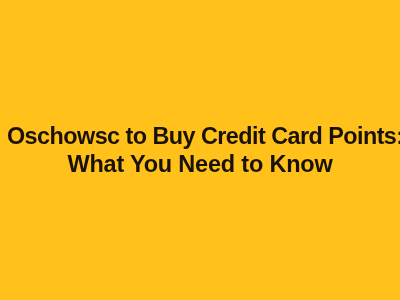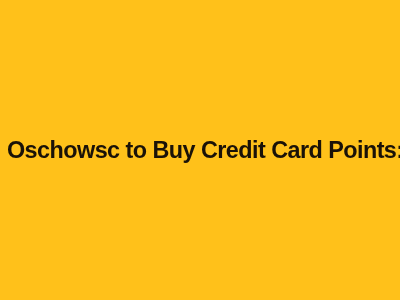--- a/index.html
+++ b/index.html
@@ -59,16 +59,17 @@
 </style>
 </head>
 <body>
 
 <div id="banner">
 
   <div id="title-block">
 
     <span class="title-line line-1">Oschowsc to Buy Credit Card Points:</span>
 
+    <span class="title-line line-2">What You Need to Know</span>
 
   </div>
 
 </div>
 
 </body></html>

